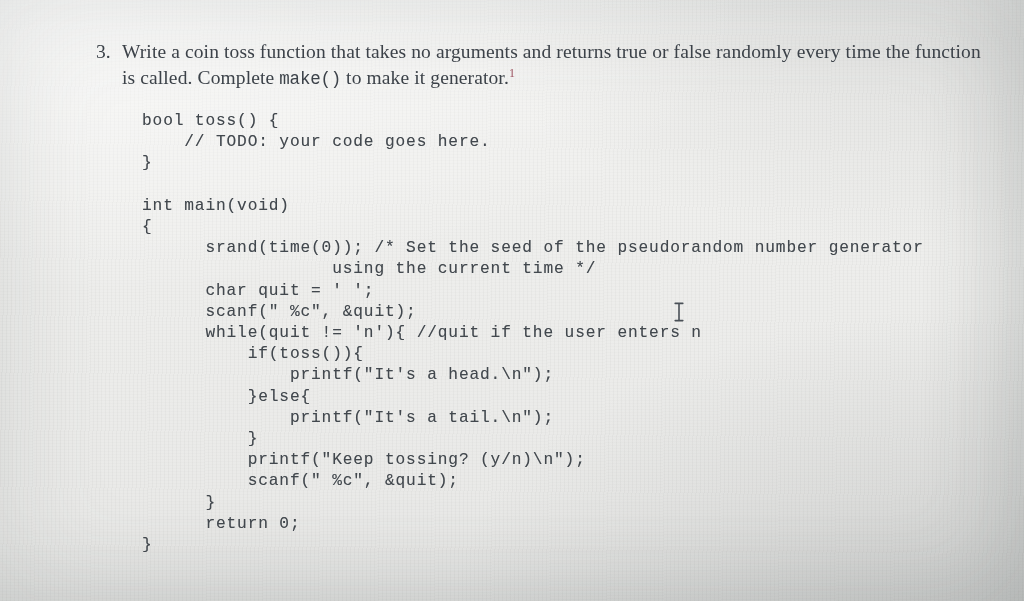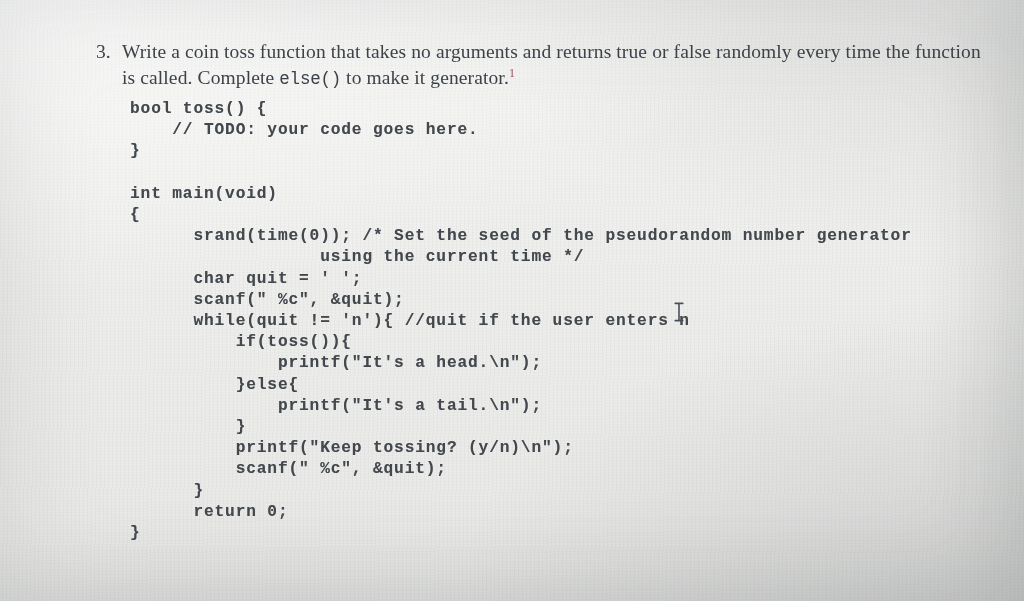--- a/index.html
+++ b/index.html
@@ -118,29 +118,28 @@
     font-size: 12px;
     vertical-align: super;
     line-height: 0;
     font-family: "Liberation Serif", serif;
   }
 
   pre.code {
     position: absolute;
     left: 130px;
     top: 99px;
-    margin: 0;
+    margin: 12px;
     font-family: "Liberation Mono", monospace;
     font-size: 16.2px;
     line-height: 21.2px;
     letter-spacing: 0.85px;
     color: #42484e;
     white-space: pre;
     text-shadow: 0 0 0.6px rgba(66,72,78,0.35);
-    font-weight: bold;
   }
 
   
   #ibeam {
     position: absolute;
     left: 672px;
     top: 301px;
     width: 14px;
     height: 22px;
     z-index: 5;
@@ -156,21 +155,21 @@
   <div id="grain-v"></div>
   <div id="grain-h"></div>
   <div id="shade"></div>
   <div id="vignette"></div>
 
   <div id="content">
 
     <div class="prose">
       <div class="prose-row">
         <span class="q-number">3.</span>
-        <span class="q-body"><span>Write a coin toss function that takes no arguments and returns true or false randomly every time the function is called. Complete </span><span class="mono-inline">else()</span><span> to make it generator.</span><span class="fnmark">1</span></span>
+        <span class="q-body"><span>Write a coin toss function that takes no arguments and returns true or false randomly every time the function is called. Complete </span><span class="mono-inline">make()</span><span> to make it generator.</span><span class="fnmark">1</span></span>
       </div>
     </div>
 
     <pre class="code" id="code-listing">bool toss() {
     // TODO: your code goes here.
 }
 
 int main(void)
 {
       srand(time(0)); /* Set the seed of the pseudorandom number generator

